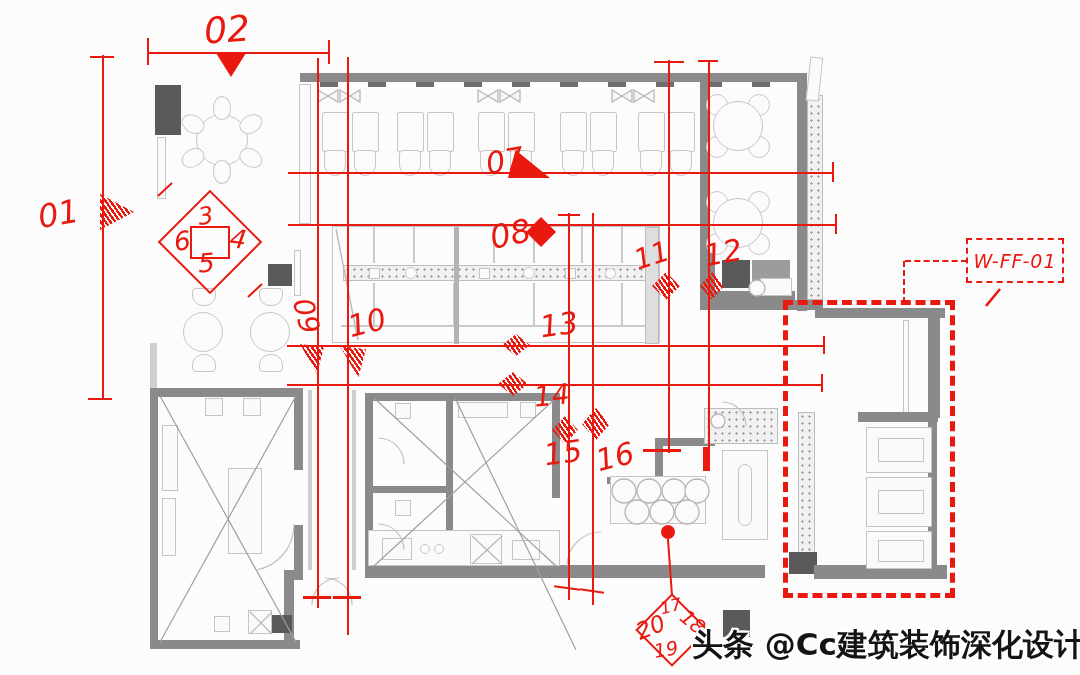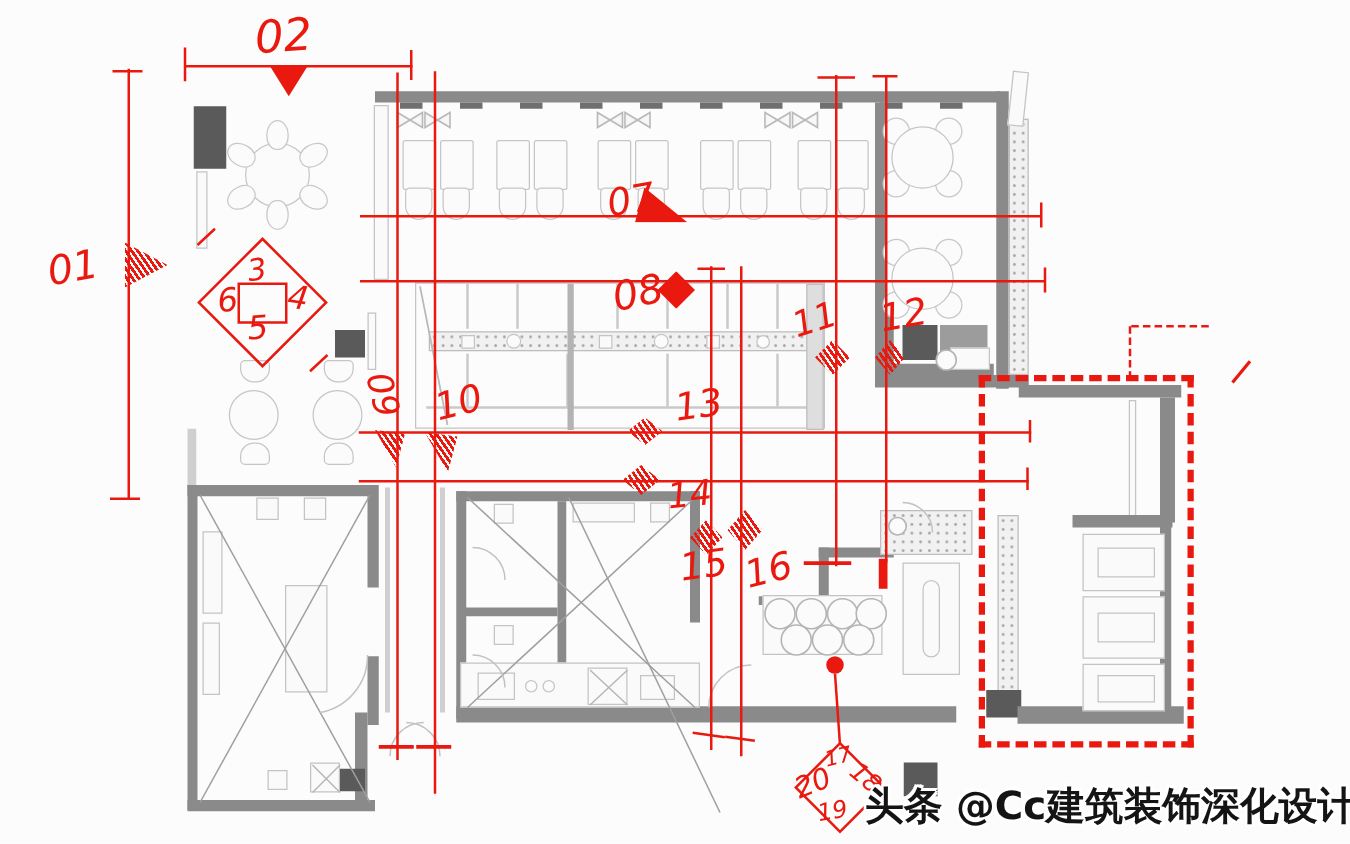--- a/index.html
+++ b/index.html
@@ -337,15 +337,18 @@
   <div class="dia" style="left:646px;top:604px;width:52px;height:52px;border-width:2px"></div>
   <span class="hand" style="left:660px;top:598px;font-size:17px;transform:rotate(-14deg)">17</span>
   <span class="hand" style="left:636px;top:616px;font-size:23px;transform:rotate(-22deg)">20</span>
   <span class="hand" style="left:680px;top:612px;font-size:20px;transform:rotate(40deg)">18</span>
   <span class="hand" style="left:654px;top:640px;font-size:19px;transform:rotate(-10deg)">19</span>
   <div class="wd" style="left:723px;top:610px;width:27px;height:27px"></div>
 
   <div class="bound" style="left:783px;top:300px;width:172px;height:298px"></div>
   <div class="rdash-h" style="left:905px;top:260px;width:62px"></div>
   <div class="rdash-v" style="left:903px;top:261px;height:42px"></div>
+  <div class="tagbox" style="left:966px;top:238px;width:98px;height:45px">
+    <span>W-FF-01</span>
+  </div>
 
   <div id="wm">头条 @Cc建筑装饰深化设计</div>
 </div>
 
 </body></html>

